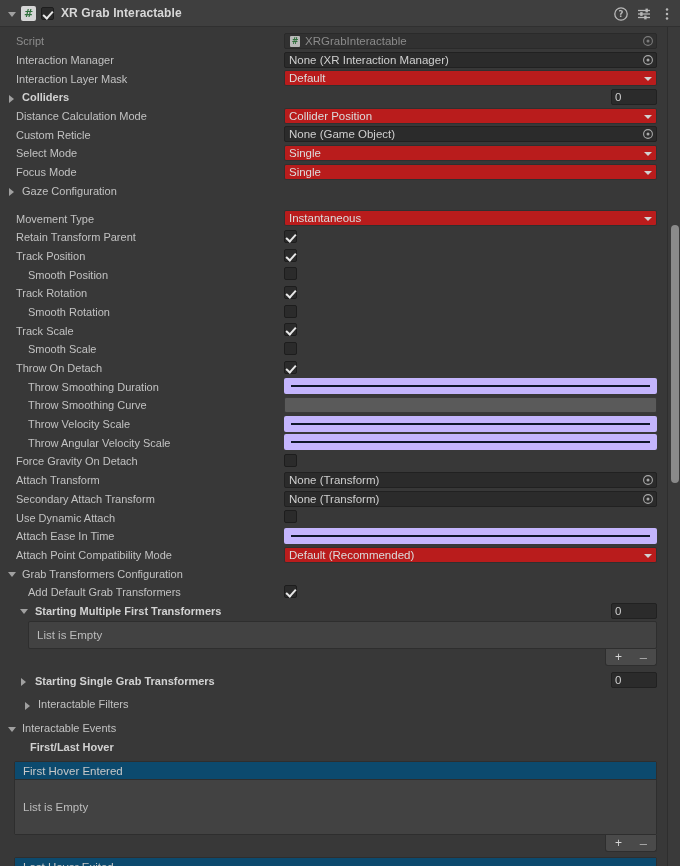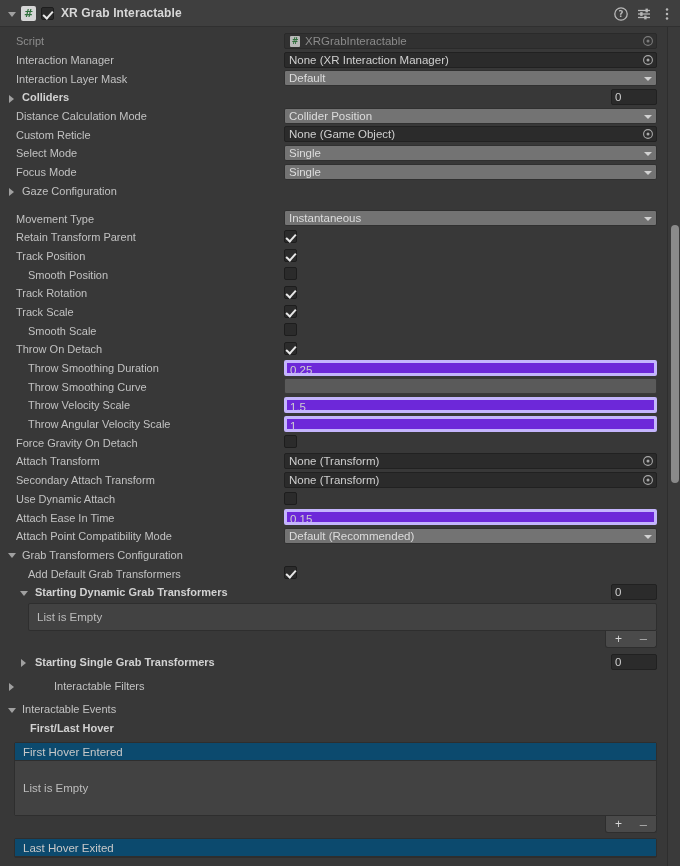--- a/index.html
+++ b/index.html
@@ -65,35 +65,35 @@
   .label.bold { font-weight: bold; color: #d2d2d2; }
   .label.dim { color: #8d8d8d; }
   .lbl-wrap { position: absolute; left: 16px; display: flex; align-items: center; height: 100%; }
   .ind1 { left: 28px; }
   .indfold { left: 6px; }
 
   .field { position: absolute; left: 284px; right: 10px; height: 16px; top: 1px; }
 
   
   .f-text {
-    background: #6d28d9; border: 3px solid #c4b5fd; border-radius: 2px;
+    background: #0f172a; border: 7px solid #c4b5fd; border-radius: 2px;
     height: 16px; color: #cfcfcf; font-size: 11.5px; line-height: 14px; padding-left: 3px;
     overflow: hidden; white-space: nowrap;
   }
   .f-obj {
     background: #2b2b2b; border: 1px solid #212121; border-radius: 2px;
     height: 16px; color: #cfcfcf; font-size: 11.5px; line-height: 14px; padding-left: 4px;
     position: relative; overflow: hidden; white-space: nowrap;
   }
   .f-obj.disabled { color: #8b8b8b; background: #313131; border-color: #2a2a2a; }
   .pick {
     position: absolute; right: 2px; top: 1px; width: 12px; height: 12px;
   }
   .f-dd {
-    background: #737373; border: 1px solid #303030; border-radius: 2px;
+    background: #b91c1c; border: 1px solid #303030; border-radius: 2px;
     height: 16px; color: #dcdcdc; font-size: 11.5px; line-height: 14px; padding-left: 4px;
     position: relative; overflow: hidden; white-space: nowrap;
   }
   .dd-arrow {
     position: absolute; right: 4px; top: 6px;
     border-left: 4px solid transparent; border-right: 4px solid transparent;
     border-top: 4px solid #d2d2d2;
   }
   .f-curve {
     background: #5a5a5a; border: 1px solid #3a3a3a; border-radius: 2px; height: 16px;
@@ -349,20 +349,26 @@
       <div class="chk f-chk"></div>
     </div>
 
     <div class="row">
       <div class="lbl-wrap">
           <span class="label">Track Rotation</span>
         </div>
       <div class="chk on f-chk"></div>
     </div>
 
+    <div class="row">
+      <div class="lbl-wrap ind1">
+          <span class="label">Smooth Rotation</span>
+        </div>
+      <div class="chk f-chk"></div>
+    </div>
 
     <div class="row">
       <div class="lbl-wrap">
           <span class="label">Track Scale</span>
         </div>
       <div class="chk on f-chk"></div>
     </div>
 
     <div class="row">
       <div class="lbl-wrap ind1">
@@ -493,21 +499,21 @@
     <div class="row">
       <div class="lbl-wrap ind1">
           <span class="label">Add Default Grab Transformers</span>
         </div>
       <div class="chk on f-chk"></div>
     </div>
 
     <div class="row">
       <div class="lbl-wrap" style="left:18px;">
         <span class="foldout open"></span>
-        <span class="label bold" style="margin-left:4px;">Starting Dynamic Grab Transformers</span>
+        <span class="label bold" style="margin-left:4px;">Starting Multiple First Transformers</span>
       </div>
       <div class="f-size">0</div>
     </div>
 
     <div class="listbox">
       <span>List is Empty</span>
     </div>
     <div class="plusminus">
       <div class="pm-box">
         <span>+</span>
@@ -521,21 +527,21 @@
       <div class="lbl-wrap" style="left:18px;">
         <span class="foldout"></span>
         <span class="label bold" style="margin-left:4px;">Starting Single Grab Transformers</span>
       </div>
       <div class="f-size">0</div>
     </div>
 
     <div class="spacer-sm"></div>
 
     <div class="row">
-      <div class="lbl-wrap" style="left:6px;gap:32px;">
+      <div class="lbl-wrap" style="left:22px;">
         <span class="foldout"></span>
         <span class="label" style="margin-left:3px;">Interactable Filters</span>
       </div>
     </div>
 
     <div class="spacer-sm"></div>
 
     <div class="row">
       <div class="lbl-wrap" style="left:6px;">
         <span class="foldout open"></span>

